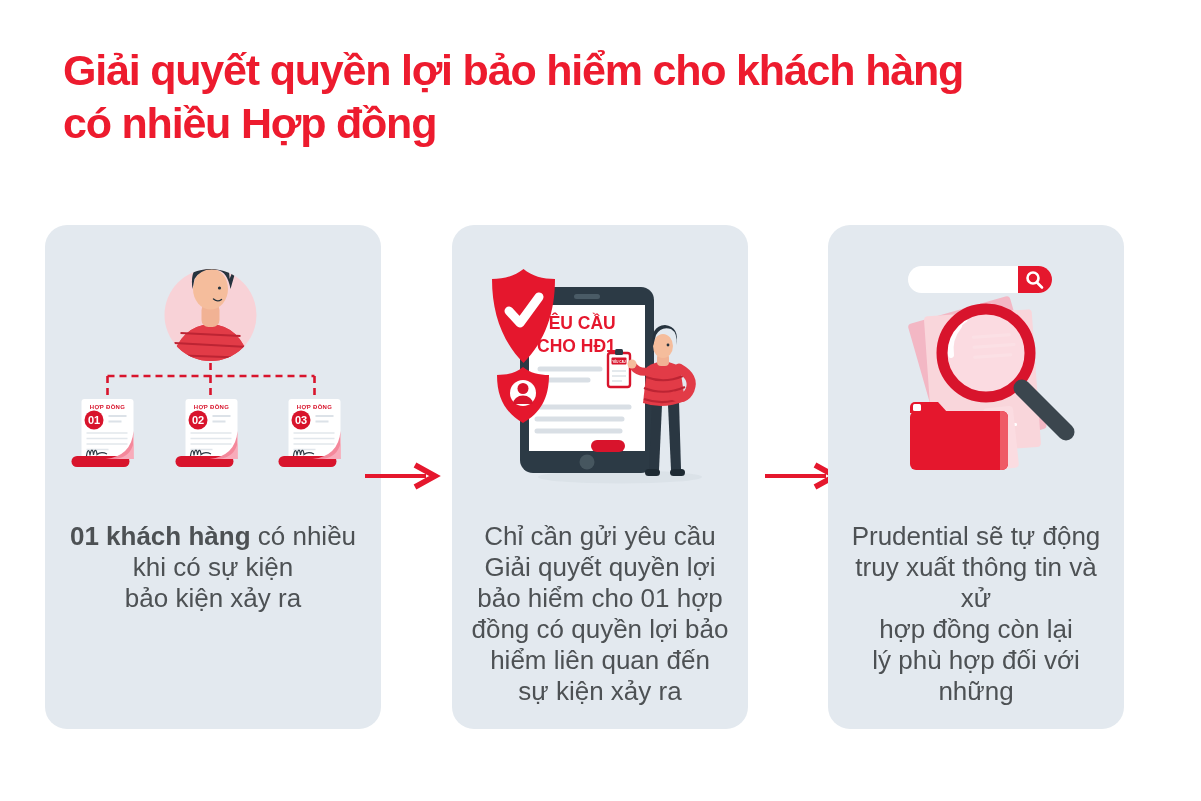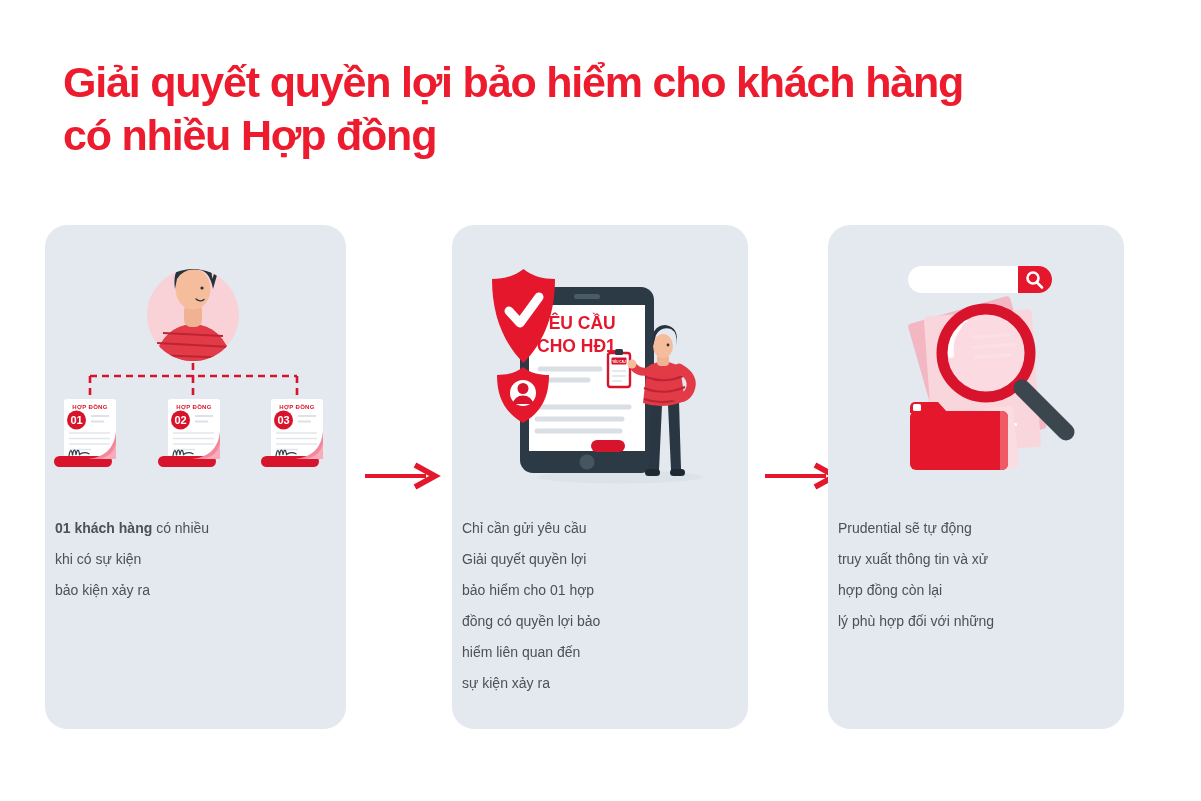--- a/index.html
+++ b/index.html
@@ -1,34 +1,34 @@
 <!DOCTYPE html>
 <html><head>
 <meta charset="utf-8">
 <style>
   html,body{margin:0;padding:0;background:#ffffff;}
   .stage{
     position:relative;width:1201px;height:801px;overflow:hidden;background:#ffffff;
     font-family:"Liberation Sans",sans-serif;
   }
   .title{
-    position:absolute;left:63px;top:56px;margin:0;
+    position:absolute;left:63px;top:44px;margin:0;
     font-size:43px;line-height:53px;font-weight:bold;letter-spacing:-1.2px;
     color:#ED1B2E;
   }
   .card{
     position:absolute;top:225px;height:504px;border-radius:22px;background:#E3E9EF;
   }
-  .card1{left:45px;width:301px;}
+  .card1{left:45px;width:336px;}
   .card2{left:452px;width:296px;}
   .card3{left:828px;width:296px;}
   .illus{position:absolute;left:0;top:0;width:100%;height:285px;display:block;}
   .caption{
-    position:absolute;top:288px;left:10px;right:10px;margin:0;
-    text-align:left;font-size:14px;line-height:31px;color:#4D5154;
+    position:absolute;top:288px;left:10px;right:10px;margin:8px;
+    text-align:center;font-size:26px;line-height:31px;color:#4D5154;
   }
   .cap-line{display:block;}
   .arrow{position:absolute;top:461px;width:78px;height:30px;}
   svg text{font-family:"Liberation Sans",sans-serif;}
 </style>
 </head>
 <body>
 
 <div class="stage">
 

